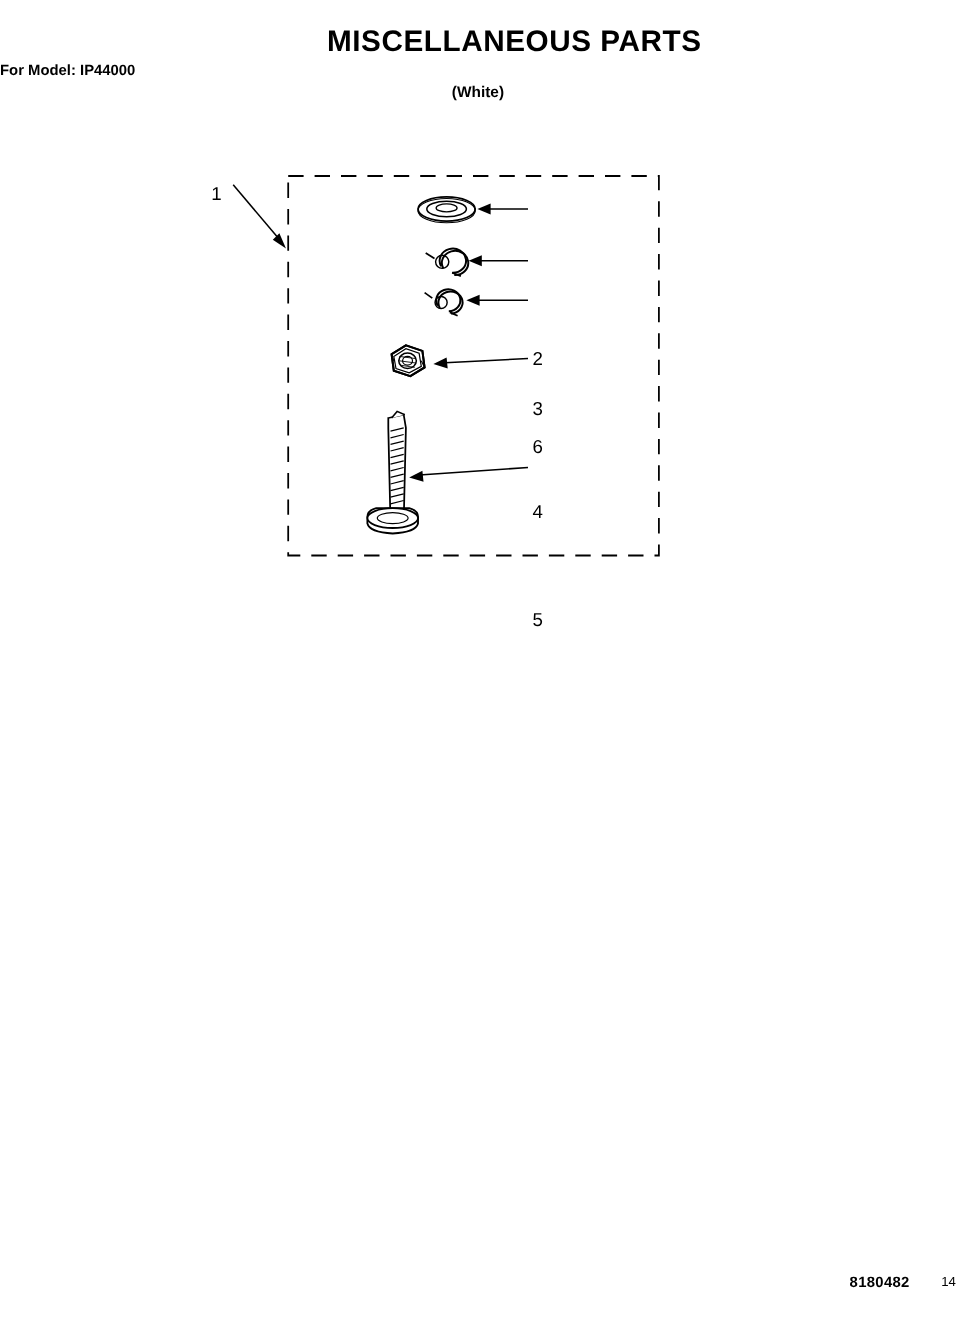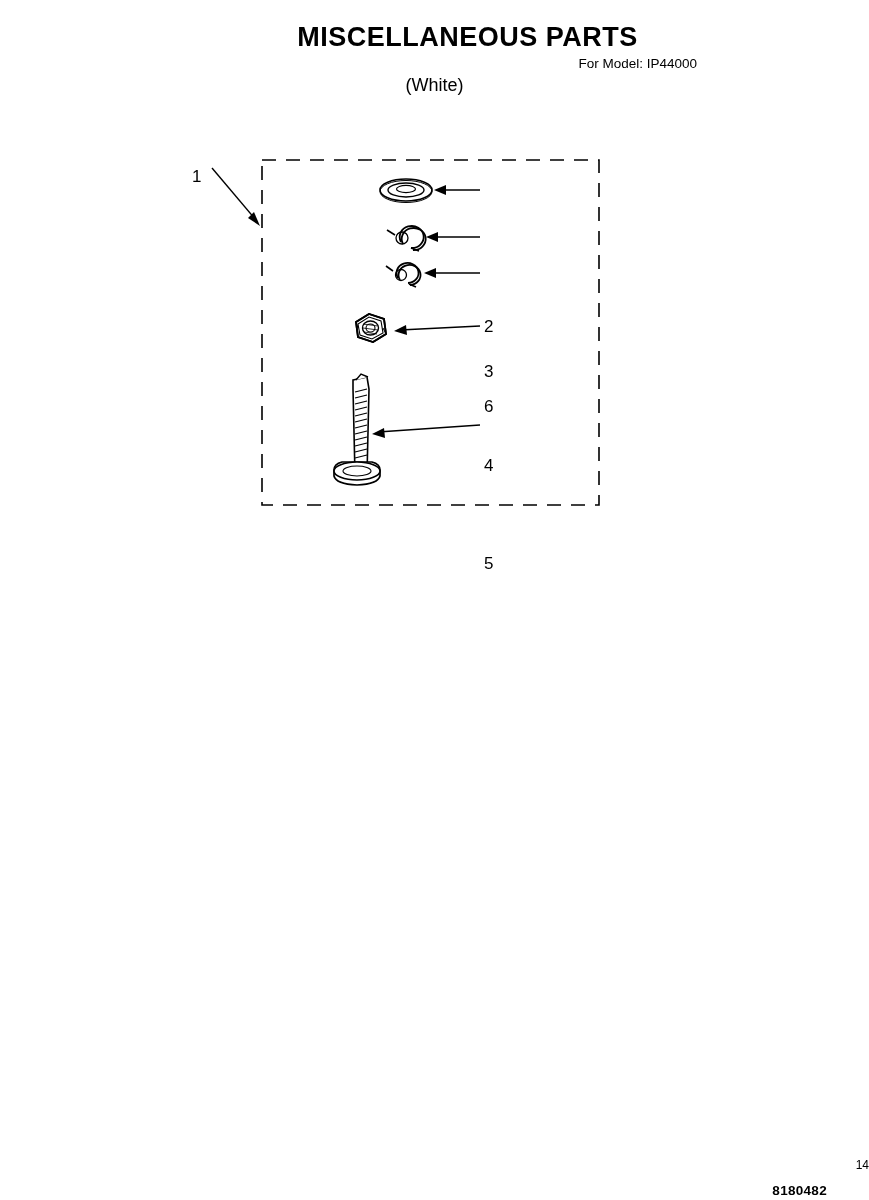--- a/index.html
+++ b/index.html
@@ -32,32 +32,32 @@
     font-weight: bold;
     letter-spacing: 0.5px;
     font-family: "Liberation Sans", sans-serif;
     padding-left: 33px;
   }
   .subtitle-model {
     position: absolute;
     left: 0;
     top: 56px;
     width: 697px;
-    text-align: right;
+    text-align: left;
     font-size: 13.5px;
-    font-weight: normal;
+    font-weight: bold;
   }
   .subtitle-color {
     position: absolute;
     left: 0;
     top: 75px;
     width: 869px;
     text-align: center;
-    font-size: 18px;
-    font-weight: normal;
+    font-size: 14px;
+    font-weight: bold;
   }
   
   .diagram {
     position: absolute;
     left: 150px;
     top: 140px;
     width: 520px;
     height: 400px;
   }
   .diagram svg {
@@ -87,21 +87,20 @@
     text-align: right;
     font-size: 12px;
   }
   .doc-number {
     position: absolute;
     right: 42px;
     top: 1158px;
     font-size: 13.5px;
     font-weight: bold;
     letter-spacing: 0.3px;
-    margin-top: 25px;
   }
 </style>
 </head>
 <body>
 
 <div class="page">
 
   <div class="title">MISCELLANEOUS PARTS</div>
   <div class="subtitle-model">For Model: IP44000</div>
   <div class="subtitle-color">(White)</div>

